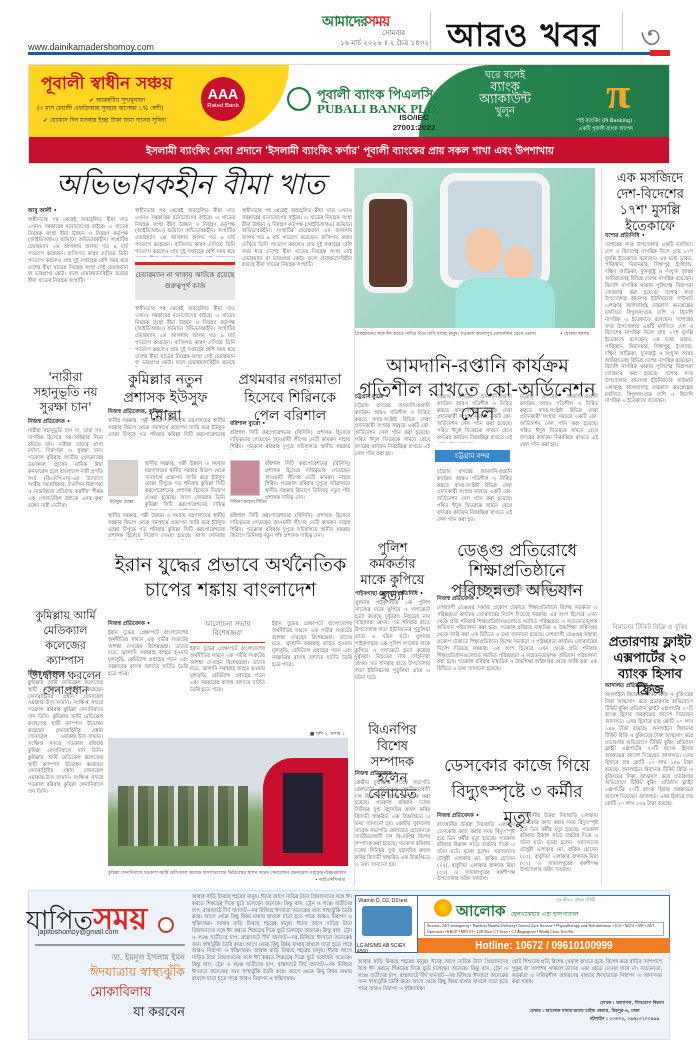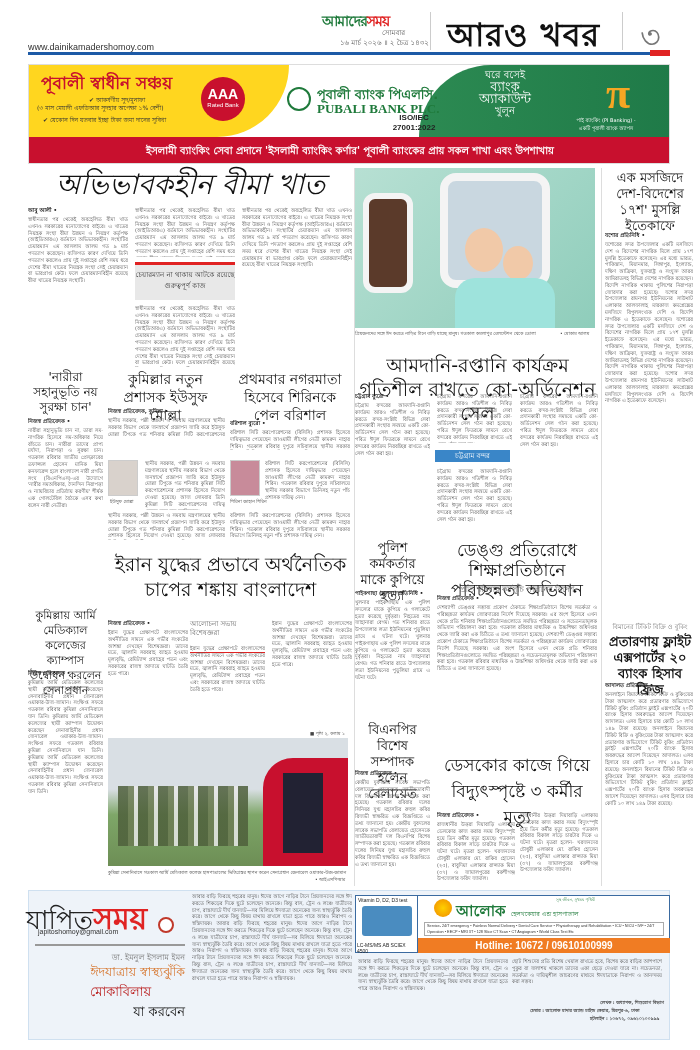--- a/index.html
+++ b/index.html
@@ -149,21 +149,21 @@
 
 <h2 class="abs head h-med" style="left:230px;top:370px;width:120px;">প্রথমবার নগরমাতা হিসেবে শিরিনকে পেল বরিশাল</h2>
 <div class="abs txt" style="left:230px;top:420px;width:120px;height:30px;"><span class="byline">বরিশাল ব্যুরো •</span><span>বরিশাল সিটি করপোরেশনের (বিসিসি) প্রশাসক হিসেবে দায়িত্বভার পেয়েছেন আওয়ামী লীগের নেত্রী কামরুন নাহার শিরিন। গতকাল রবিবার দুপুরে সচিবালয়ে স্থানীয় সরকার বিভাগে তিনিসহ নতুন পাঁচ প্রশাসক দায়িত্ব নেন।</span></div>
 <div class="abs portrait" style="left:230px;top:460px;background:#c88b9a;"></div>
 <div class="abs cap" style="left:230px;top:499px;">শিরিনা জাহান শিরিন</div>
 <div class="abs txt" style="left:265px;top:460px;width:85px;height:50px;">বরিশাল সিটি করপোরেশনের (বিসিসি) প্রশাসক হিসেবে দায়িত্বভার পেয়েছেন আওয়ামী লীগের নেত্রী কামরুন নাহার শিরিন। গতকাল রবিবার দুপুরে সচিবালয়ে স্থানীয় সরকার বিভাগে তিনিসহ নতুন পাঁচ প্রশাসক দায়িত্ব নেন।</div>
 <div class="abs txt" style="left:230px;top:512px;width:120px;height:28px;">বরিশাল সিটি করপোরেশনের (বিসিসি) প্রশাসক হিসেবে দায়িত্বভার পেয়েছেন আওয়ামী লীগের নেত্রী কামরুন নাহার শিরিন। গতকাল রবিবার দুপুরে সচিবালয়ে স্থানীয় সরকার বিভাগে তিনিসহ নতুন পাঁচ প্রশাসক দায়িত্ব নেন।</div>
 
 <h2 class="abs head h-big" style="left:108px;top:552px;width:245px;font-size:19px;line-height:25px;">ইরান যুদ্ধের প্রভাবে অর্থনৈতিক চাপের শঙ্কায় বাংলাদেশ</h2>
 <div class="abs txt" style="left:108px;top:620px;width:80px;height:110px;"><span class="byline">নিজস্ব প্রতিবেদক •</span><span>ইরান যুদ্ধের প্রেক্ষাপটে বাংলাদেশের অর্থনীতির সামনে এক গভীর সংকটের আশঙ্কা দেখছেন বিশেষজ্ঞরা। তাদের মতে, জ্বালানি সরবরাহ ব্যাহত হওয়ায় মূল্যবৃদ্ধি, রেমিট্যান্স প্রবাহের পতন এবং সরকারের রাজস্ব আদায়ে ঘাটতি তৈরি হতে পারে।</span></div>
-<div class="abs" style="left:190px;top:620px;width:75px;text-align:left;font:7px/9px 'DejaVu Sans',sans-serif;color:#666;border-bottom:1px solid #e02323;padding-bottom:14px;">আলোচনা সভায় বিশেষজ্ঞরা</div>
+<div class="abs" style="left:190px;top:620px;width:75px;text-align:center;font:7px/9px 'DejaVu Sans',sans-serif;color:#666;border-bottom:1px solid #e02323;padding-bottom:4px;">আলোচনা সভায় বিশেষজ্ঞরা</div>
 <div class="abs txt" style="left:190px;top:645px;width:75px;height:85px;">ইরান যুদ্ধের প্রেক্ষাপটে বাংলাদেশের অর্থনীতির সামনে এক গভীর সংকটের আশঙ্কা দেখছেন বিশেষজ্ঞরা। তাদের মতে, জ্বালানি সরবরাহ ব্যাহত হওয়ায় মূল্যবৃদ্ধি, রেমিট্যান্স প্রবাহের পতন এবং সরকারের রাজস্ব আদায়ে ঘাটতি তৈরি হতে পারে।</div>
 <div class="abs txt" style="left:272px;top:620px;width:80px;height:110px;">ইরান যুদ্ধের প্রেক্ষাপটে বাংলাদেশের অর্থনীতির সামনে এক গভীর সংকটের আশঙ্কা দেখছেন বিশেষজ্ঞরা। তাদের মতে, জ্বালানি সরবরাহ ব্যাহত হওয়ায় মূল্যবৃদ্ধি, রেমিট্যান্স প্রবাহের পতন এবং সরকারের রাজস্ব আদায়ে ঘাটতি তৈরি হতে পারে।</div>
 <div class="abs cap" style="left:310px;top:731px;">■ পৃষ্ঠা ২, কলাম ১</div>
 
 <h3 class="abs head h-side" style="left:28px;top:608px;width:75px;font-size:11px;line-height:15px;">কুমিল্লায় আর্মি মেডিক্যাল কলেজের ক্যাম্পাস উদ্বোধন করলেন সেনাপ্রধান</h3>
 <div class="abs txt" style="left:28px;top:670px;width:75px;height:225px;"><span class="byline">নিজস্ব প্রতিবেদক •</span><span>কুমিল্লায় আর্মি মেডিকেল কলেজের স্থায়ী ক্যাম্পাস উদ্বোধন করেছেন সেনাবাহিনীর প্রধান জেনারেল ওয়াকার-উজ-জামান। সংক্ষিপ্ত সফরে গতকাল রবিবার কুমিল্লা সেনানিবাসে যান তিনি।</span> <span>কুমিল্লায় আর্মি মেডিকেল কলেজের স্থায়ী ক্যাম্পাস উদ্বোধন করেছেন সেনাবাহিনীর প্রধান জেনারেল ওয়াকার-উজ-জামান। সংক্ষিপ্ত সফরে গতকাল রবিবার কুমিল্লা সেনানিবাসে যান তিনি।</span> <span>কুমিল্লায় আর্মি মেডিকেল কলেজের স্থায়ী ক্যাম্পাস উদ্বোধন করেছেন সেনাবাহিনীর প্রধান জেনারেল ওয়াকার-উজ-জামান। সংক্ষিপ্ত সফরে গতকাল রবিবার কুমিল্লা সেনানিবাসে যান তিনি।</span></div>
 <div class="abs ph-army">
   <div class="abs" style="left:155px;top:20px;width:85px;height:108px;background:#c8102e;border-radius:30px 0 0 0;"></div>
   <div class="abs" style="left:175px;top:35px;width:40px;height:80px;background:#223;"></div>
   <div class="abs" style="left:10px;top:48px;width:130px;height:60px;background:repeating-linear-gradient(90deg,#4e5f3b 0 10px,#6b7a52 10px 16px,#e8e8e8 16px 20px);opacity:.85;"></div>

